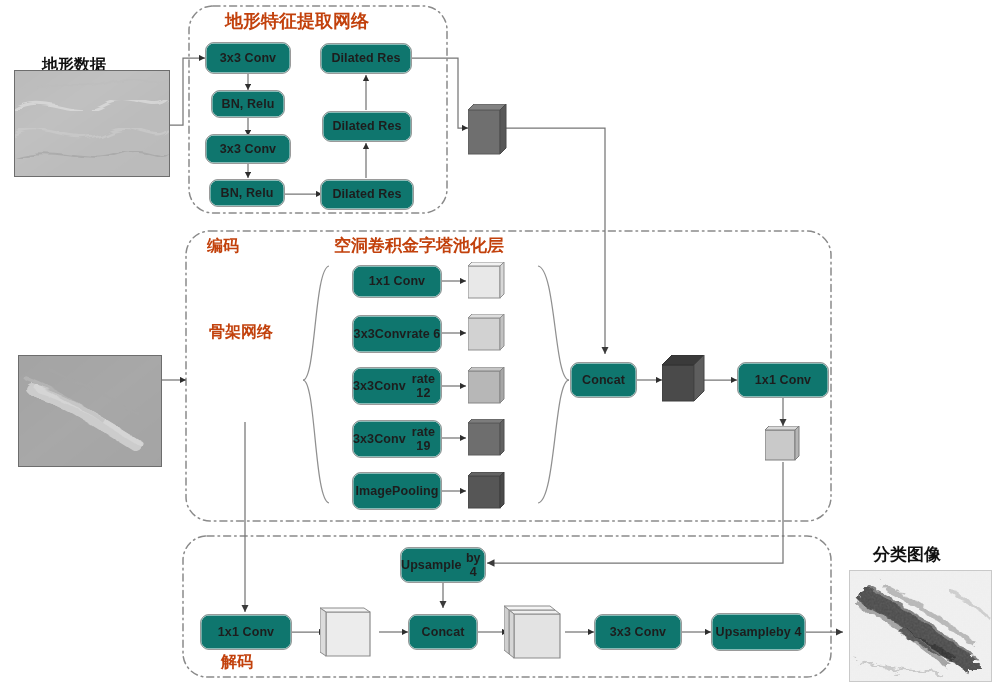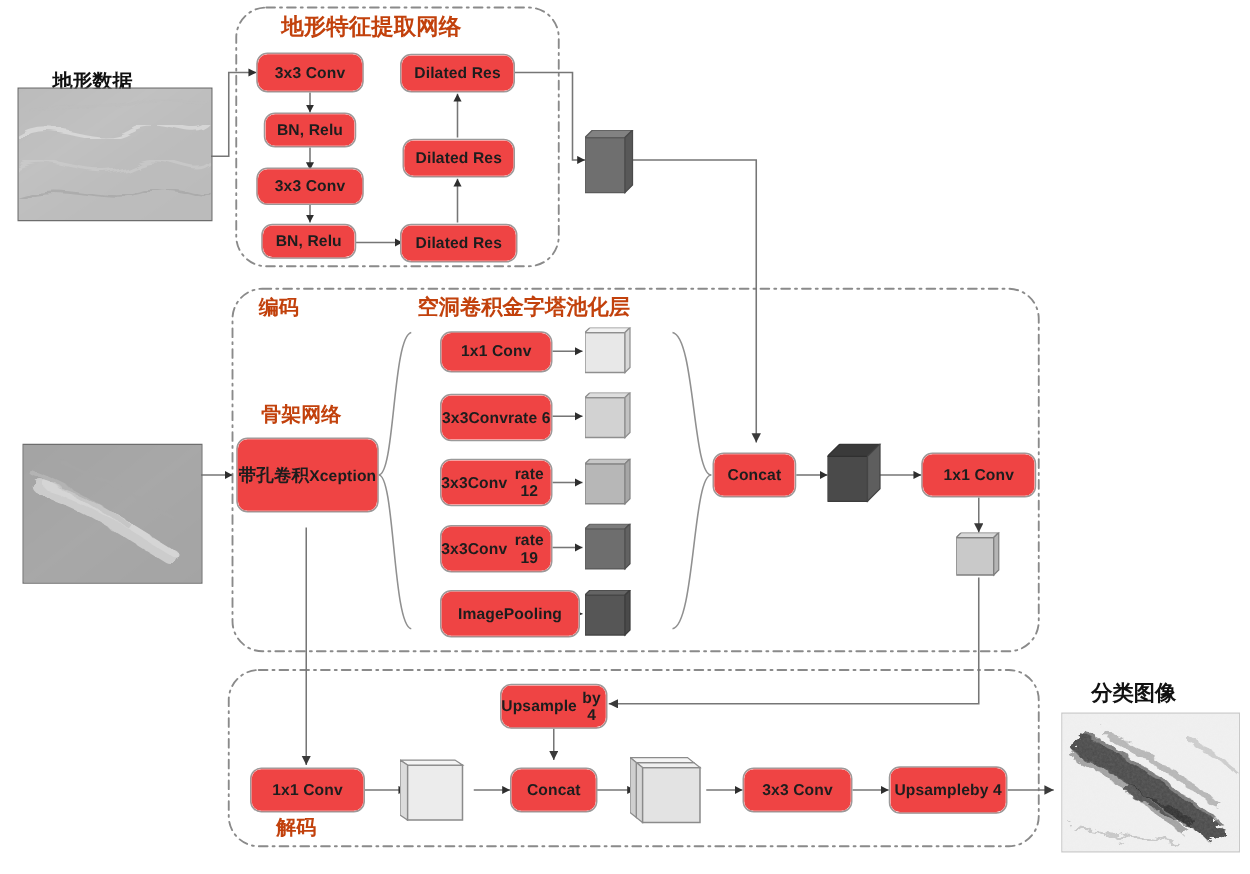--- a/index.html
+++ b/index.html
@@ -4,21 +4,21 @@
 <style>
   html,body{margin:0;padding:0;background:#ffffff;}
   body{width:1000px;height:699px;position:relative;overflow:hidden;
        font-family:"Liberation Sans","DejaVu Sans",sans-serif;color:#1a1a1a;}
   #stage{position:absolute;left:0;top:0;width:1000px;height:699px;}
   
   .grouplabel{position:absolute;font-weight:700;color:#c2410c;white-space:nowrap;}
 
   
   .node{position:absolute;box-sizing:border-box;
-        background:#ef4444;border:1.3px solid #9a9a9a;border-radius:9px;
+        background:#0f766e;border:1.3px solid #9a9a9a;border-radius:9px;
         display:flex;align-items:center;justify-content:center;
         text-align:center;line-height:1.15;color:#1d1d1d;
         font-size:12.5px;font-weight:700;letter-spacing:.1px;
         box-shadow:0 0 0 .4px #ffffff inset;}
   .node.two{flex-direction:row;}
   .node span{display:block;}
   .cube{position:absolute;}
 
   
   .photo{position:absolute;border:1px solid #6d6d6d;overflow:hidden;}
@@ -201,41 +201,37 @@
   </div>
 
   <div class="cube" style="left:468px;top:104px;width:40px;height:52px;">
     <svg width="40" height="52" viewBox="0 0 40 52">
       <polygon points="0,6 32,6 32,50 0,50" fill="#6f6f6f" stroke="#5a5a5a" stroke-width="1"></polygon>
       <polygon points="0,6 6,0 38,0 32,6" fill="#828282" stroke="#5a5a5a" stroke-width="1"></polygon>
       <polygon points="32,6 38,0 38,44 32,50" fill="#585858" stroke="#4a4a4a" stroke-width="1"></polygon>
     </svg>
   </div>
 
-  <div class="node two" style="left:189px;top:350px;width:114px;height:60px;font-size:13px;">
-    <span style="font-size:14px;">带孔卷积</span>
-    <span style="font-size:12.5px;margin-top:2px;">Xception</span>
-  </div>
 
   <div class="node" style="left:352px;top:265px;width:90px;height:33px;">
     <span>1x1 Conv</span>
   </div>
   <div class="node two" style="left:352px;top:315px;width:90px;height:38px;">
     <span>3x3Conv</span>
     <span>rate 6</span>
   </div>
   <div class="node two" style="left:352px;top:367px;width:90px;height:38px;">
     <span>3x3Conv</span>
     <span>rate 12</span>
   </div>
   <div class="node two" style="left:352px;top:420px;width:90px;height:38px;">
     <span>3x3Conv</span>
     <span>rate 19</span>
   </div>
-  <div class="node two" style="left:352px;top:472px;width:112px;height:38px;">
+  <div class="node two" style="left:352px;top:472px;width:90px;height:38px;">
     <span>Image</span>
     <span>Pooling</span>
   </div>
 
   <div class="cube" style="left:468px;top:262px;width:40px;height:40px;">
     <svg width="40" height="40" viewBox="0 0 40 40">
       <polygon points="0,4 32,4 32,36 0,36" fill="#e8e8e8" stroke="#8f8f8f" stroke-width="1.1"></polygon>
       <polygon points="0,4 4,0 36,0 32,4" fill="#f2f2f2" stroke="#8f8f8f" stroke-width="1"></polygon>
       <polygon points="32,4 36,0 36,32 32,36" fill="#d8d8d8" stroke="#8f8f8f" stroke-width="1"></polygon>
     </svg>

